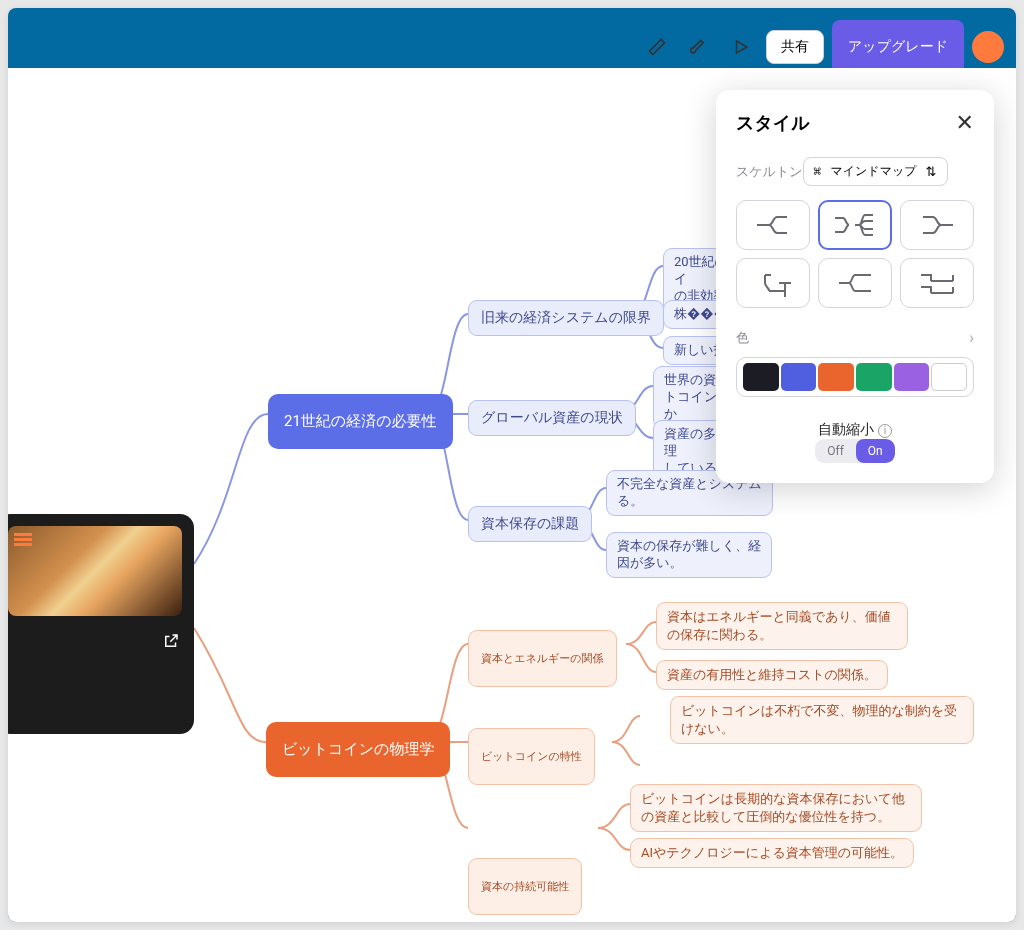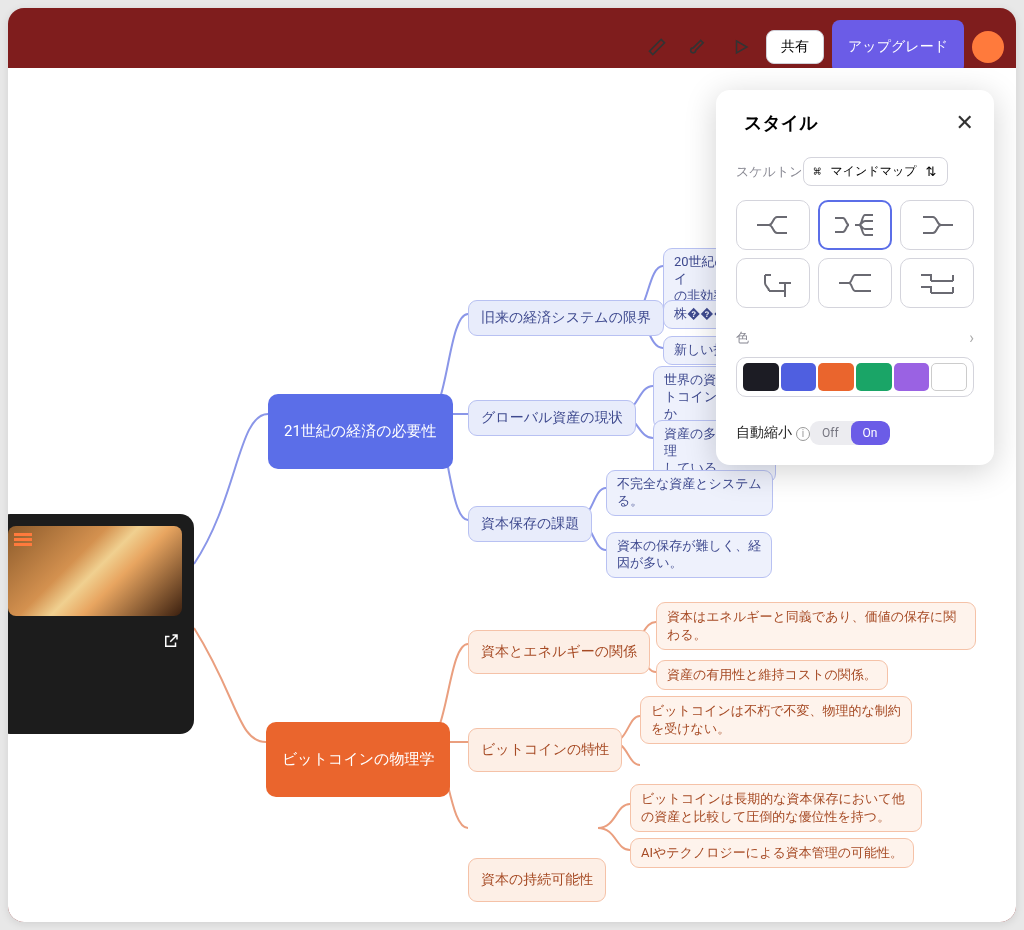--- a/index.html
+++ b/index.html
@@ -1,50 +1,50 @@
 <!DOCTYPE html>
 <html><head>
 <meta charset="utf-8">
 <style>
   * { box-sizing: border-box; margin: 0; padding: 0; font-family: -apple-system, BlinkMacSystemFont, "Segoe UI", Roboto, sans-serif; }
   body { background: #e8e8e8; width: 1024px; height: 930px; overflow: hidden; position: relative; }
-  .frame { position: absolute; top: 8px; left: 8px; right: 8px; bottom: 8px; background: #7f1d1d; border-radius: 16px; box-shadow: 0 2px 8px rgba(0,0,0,.1); overflow: hidden; }
+  .frame { position: absolute; top: 8px; left: 8px; right: 8px; bottom: 8px; background: #0369a1; border-radius: 8px; box-shadow: 0 2px 8px rgba(0,0,0,.1); overflow: hidden; }
 
   
   .toolbar { position: absolute; top: 12px; right: 12px; display: flex; align-items: center; gap: 8px; }
   .tb-icon { width: 34px; height: 34px; display: flex; align-items: center; justify-content: center; cursor: pointer; color: #333; border-radius: 6px; }
   .tb-btn { padding: 7px 14px; border: 1px solid #d0d0d8; border-radius: 8px; font-size: 14px; cursor: pointer; background: #fff; }
   .tb-upgrade { padding: 18px 16px; background: #6b5ce7; color: #fff; border-radius: 8px; font-size: 14px; cursor: pointer; }
   .avatar { width: 32px; height: 32px; border-radius: 50%; background: #ff7a3c; }
 
   
   .canvas { position: absolute; top: 60px; left: 0; right: 0; bottom: 0; background: #fff; }
 
   
   .root { position: absolute; left: -12px; top: 446px; width: 198px; height: 220px; background: #1c1c1c; color: #fff; border-radius: 14px; padding: 12px; }
   .root-img { width: 100%; height: 90px; border-radius: 8px; background: linear-gradient(135deg, #8b5a2b 0%, #d4914f 38%, #f0d090 50%, #e8a560 62%, #3a1f0f 100%); position: relative; overflow: hidden; }
   .root-img::after { content:""; position:absolute; top:6px; left:6px; width:18px; height:14px; background: repeating-linear-gradient(0deg,#ff7a3c 0,#ff7a3c 3px,transparent 3px,transparent 5px); }
   .root-title { font-size: 22px; font-weight: 500; margin-top: 10px; line-height: 1.35; }
   .root-ext { position: absolute; right: 14px; top: 118px; color: #fff; }
 
   
-  .node { position: absolute; display: flex; align-items: center; justify-content: center; padding: 28px 16px; border-radius: 10px; font-size: 15px; }
+  .node { position: absolute; display: flex; align-items: center; justify-content: center; padding: 18px 16px; border-radius: 10px; font-size: 15px; }
   .n-blue  { background: #5b6ee8; color: #fff; }
   .n-orange{ background: #ea652d; color: #fff; }
   .sub-blue  { border: 1.5px solid #b8c1f2; background: #e8ecfb; color: #3f4a8f; border-radius: 9px; font-size: 14px; padding: 8px 12px; }
-  .sub-orange{ border: 1.5px solid #f5c2a8; background: #fdefe6; color: #a64a24; border-radius: 9px; font-size: 14px; padding: 12px 12px; }
+  .sub-orange{ border: 1.5px solid #f5c2a8; background: #fdefe6; color: #a64a24; border-radius: 9px; font-size: 11px; padding: 20px 12px; }
   .leaf-blue  { border: 1.5px solid #b8c1f2; background: #eef1fc; color: #3f4a8f; border-radius: 9px; font-size: 13px; padding: 5px 10px; line-height: 1.3; }
   .leaf-orange{ border: 1.5px solid #f5c2a8; background: #fef3ec; color: #a64a24; border-radius: 9px; font-size: 13px; padding: 5px 10px; line-height: 1.4; }
 
   svg.links { position: absolute; top: 0; left: 0; pointer-events: none; }
 
   
   .panel { position: absolute; top: 82px; right: 22px; width: 278px; background: #fff; border-radius: 14px; box-shadow: 0 6px 32px rgba(0,0,0,.18); padding: 20px 20px 20px 20px; z-index: 30; }
   .panel-h { display: flex; justify-content: space-between; align-items: center; margin-bottom: 22px; }
-  .panel-h h3 { font-size: 18px; font-weight: 600; margin-left: 8px; }
+  .panel-h h3 { font-size: 18px; font-weight: 600; }
   .panel-h .x { font-size: 22px; cursor: pointer; color: #333; }
   .panel-row { display: flex; align-items: center; justify-content: flex-start; margin-bottom: 14px; }
   .panel-lbl { font-size: 13px; color: #8a8a94; }
   .dropdown { border: 1px solid #d4d4dc; border-radius: 8px; padding: 6px 10px; font-size: 13px; display: flex; align-items: center; gap: 6px; cursor: pointer; width: 145px; justify-content: space-between; }
   .skel-grid { display: grid; grid-template-columns: repeat(3,1fr); gap: 8px; margin-bottom: 20px; }
   .skel { height: 50px; border: 1.5px solid #d4d4dc; border-radius: 10px; display: flex; align-items: center; justify-content: center; cursor: pointer; }
   .skel.sel { border: 2px solid #5b6ee8; }
   .skel svg { stroke: #6a6a72; stroke-width: 2; fill: none; }
   .color-row { display: flex; align-items: center; justify-content: space-between; margin-bottom: 10px; }
   .swatches { display: flex; border: 1px solid #d4d4dc; border-radius: 10px; padding: 5px; gap: 0; margin-bottom: 24px; }
@@ -136,25 +136,25 @@
 
     <div class="node sub-blue" style="left:460px; top:438px;text-align:center;">資本保存の課題</div>
     <div class="node leaf-blue" style="left:598px; top:402px; max-width:170px; white-space:pre-line;">不完全な資産とシステム
 る。</div>
     <div class="node leaf-blue" style="left:598px; top:464px; max-width:170px; white-space:pre-line;">資本の保存が難しく、経
 因が多い。</div>
 
     <div class="node n-orange" style="left:258px; top:654px;">ビットコインの物理学</div>
 
     <div class="node sub-orange" style="left:460px; top:562px;">資本とエネルギーの関係</div>
-    <div class="node leaf-orange" style="left:648px; top:534px; width:320px;">資本はエネルギーと同義であり、価値の保存に関わる。</div>
+    <div class="node leaf-orange" style="left:648px; top:534px; width:252px;">資本はエネルギーと同義であり、価値の保存に関わる。</div>
     <div class="node leaf-orange" style="left:648px; top:592px;">資産の有用性と維持コストの関係。</div>
 
     <div class="node sub-orange" style="left:460px; top:660px;">ビットコインの特性</div>
-    <div class="node leaf-orange" style="left:632px; top:628px; width:272px;">ビットコインは不朽で不変、物理的な制約を受けない。</div>
+    <div class="node leaf-orange" style="left:662px; top:628px; width:304px;">ビットコインは不朽で不変、物理的な制約を受けない。</div>
 
     <div class="node sub-orange" style="left:460px; top:790px;">資本の持続可能性</div>
     <div class="node leaf-orange" style="left:622px; top:716px; width:292px;">ビットコインは長期的な資本保存において他の資産と比較して圧倒的な優位性を持つ。</div>
     <div class="node leaf-orange" style="left:622px; top:770px;">AIやテクノロジーによる資本管理の可能性。</div>
 
   </div>
 
   <div class="panel">
     <div class="panel-h">
       <h3>スタイル</h3>
@@ -205,21 +205,21 @@
       <div style="color:#aaa;">›</div>
     </div>
     <div class="swatches">
       <div class="sw" style="background:#1c1c24;"></div>
       <div class="sw" style="background:#4f5fe0;"></div>
       <div class="sw" style="background:#ea652d;"></div>
       <div class="sw" style="background:#1aa567;"></div>
       <div class="sw" style="background:#9a62e3;"></div>
       <div class="sw" style="background:#ffffff; border:1px solid #ccc;"></div>
     </div>
-    <div class="panel-row" style="margin-bottom:0;">
+    <div class="panel-row" style="margin-bottom:0;flex-direction:column;">
       <div style="font-size:14px; color:#222;">
         <span>自動縮小</span><span class="info-icon">i</span>
       </div>
       <div class="toggle">
         <span>Off</span>
         <span class="on">On</span>
       </div>
     </div>
   </div>
 

